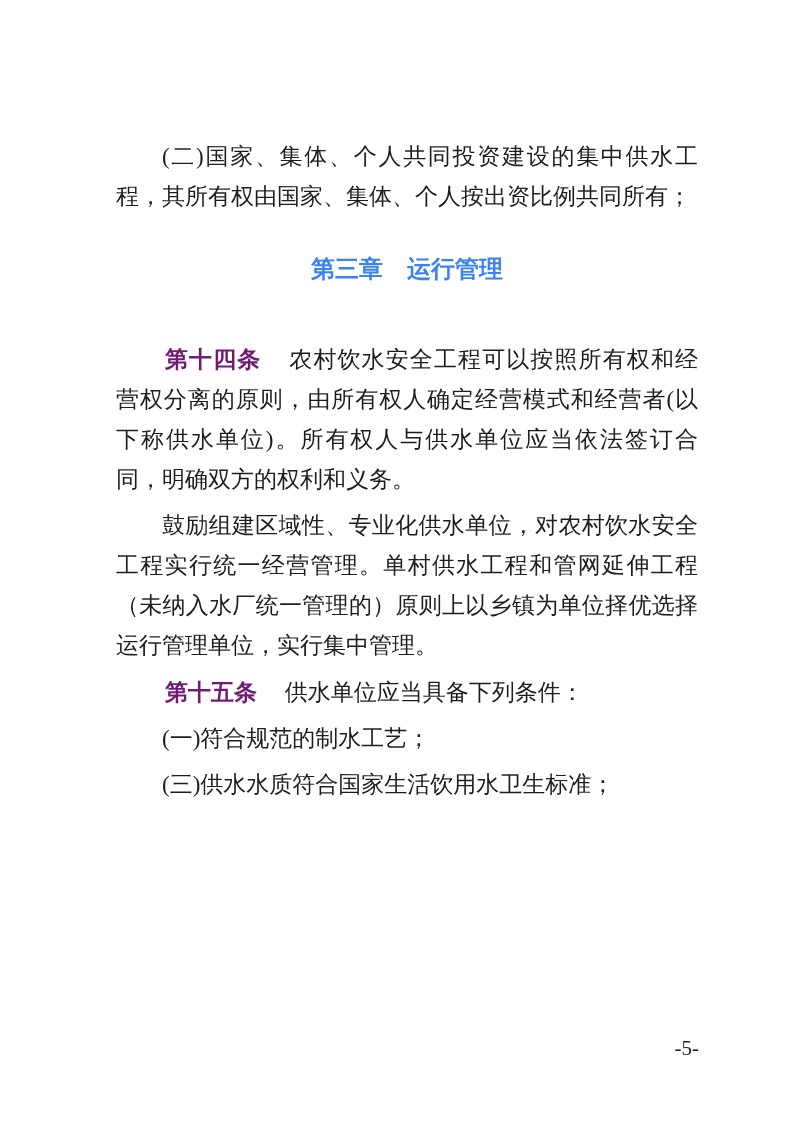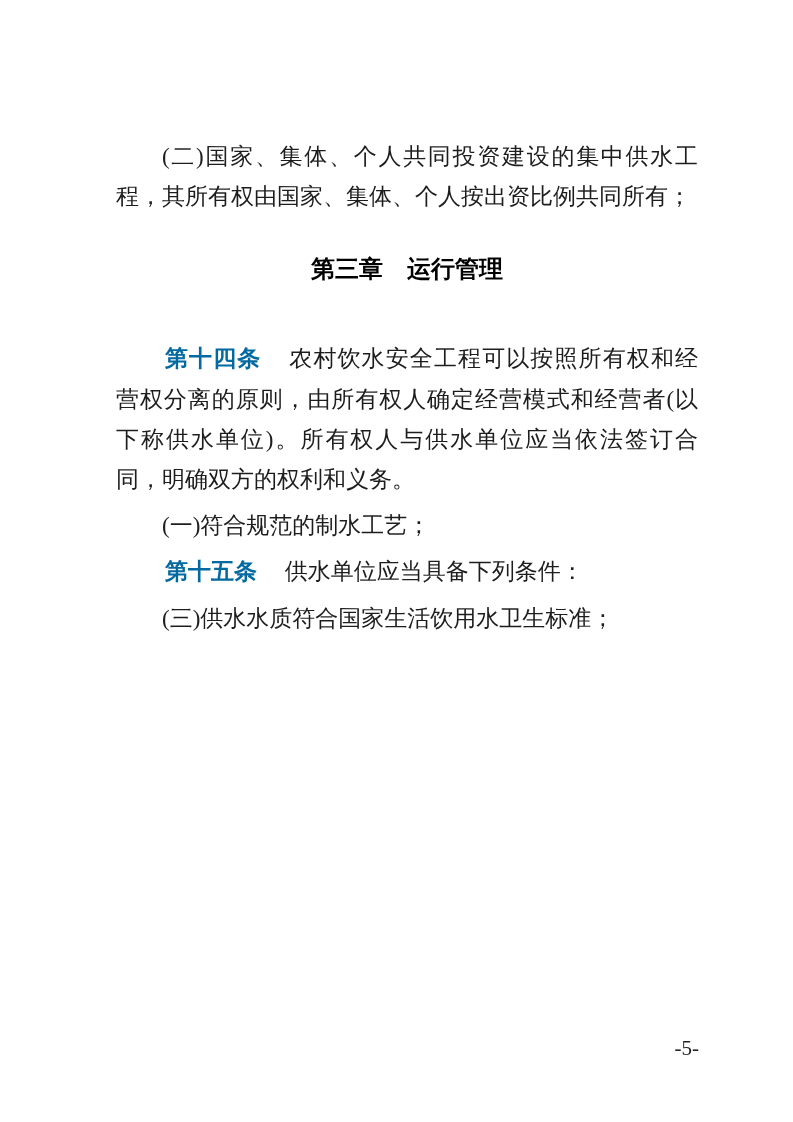--- a/index.html
+++ b/index.html
@@ -31,27 +31,27 @@
     text-indent: 2em;
     margin: 0;
   }
   h2.chapter {
     text-indent: 0;
     text-align: center;
     font-size: 24px;
     line-height: 40px;
     font-weight: 700;
     font-family: "Liberation Sans", "DejaVu Sans", sans-serif;
-    color: #000000;
+    color: #3b82f6;
     margin: 26px 0 44px 0;
   }
   .article-lead {
     font-weight: 700;
-    font-family: Liberation Mono, monospace;
-    color: #0369a1;
+    font-family: Liberation Sans, sans-serif;
+    color: #701a75;
     margin-right: 0.95em;
   }
   .page-number {
     position: absolute;
     top: 1026px;
     right: 97px;
     font-size: 21px;
     line-height: 26px;
     color: #222222;
     font-family: "Liberation Serif", "DejaVu Serif", serif;
@@ -65,24 +65,25 @@
   <div class="doc-body">
 
     <p class="para">(二)国家、集体、个人共同投资建设的集中供水工程，其所有权由国家、集体、个人按出资比例共同所有；</p>
 
 
     <h2 class="chapter">第三章　运行管理</h2>
 
     <p class="para"><span class="article-lead">第十四条</span><span>农村饮水安全工程可以按照所有权和经营权分离的原则，由所有权人确定经营模式和经营者(以下称供水单位)。所有权人与供水单位应当依法签订合同，明确双方的权利和义务。</span></p>
 
 
+    <p class="para">鼓励组建区域性、专业化供水单位，对农村饮水安全工程实行统一经营管理。单村供水工程和管网延伸工程（未纳入水厂统一管理的）原则上以乡镇为单位择优选择运行管理单位，实行集中管理。</p>
+
+    <p class="para"><span class="article-lead">第十五条</span><span>供水单位应当具备下列条件：</span></p>
 
     <p class="para">(一)符合规范的制水工艺；</p>
-
-    <p class="para"><span class="article-lead">第十五条</span><span>供水单位应当具备下列条件：</span></p>
 
 
     <p class="para">(三)供水水质符合国家生活饮用水卫生标准；</p>
 
 
   </div>
 
   <div class="page-number">-5-</div>
 
 </div>

